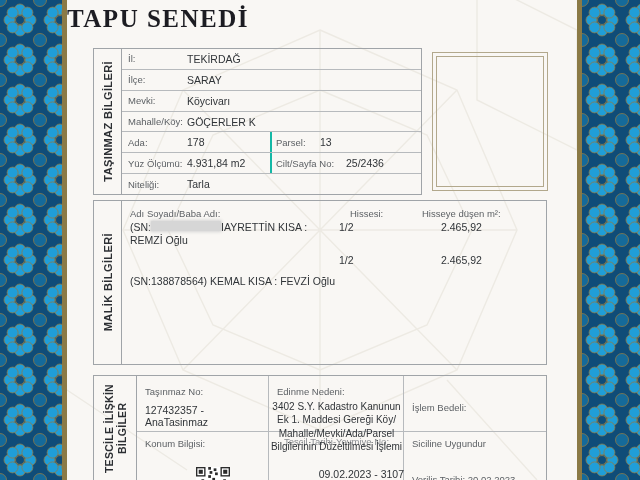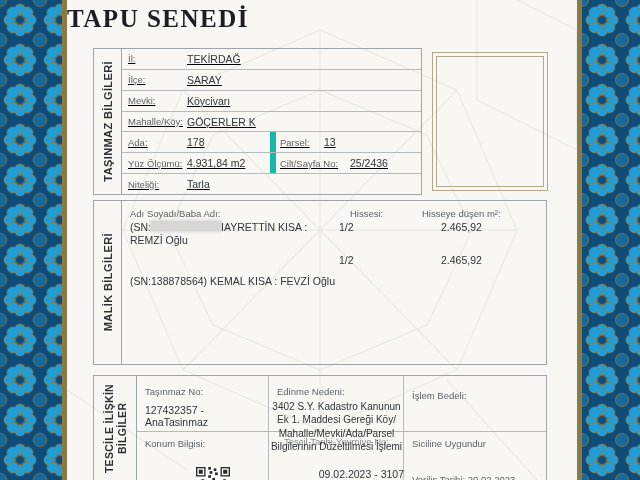--- a/index.html
+++ b/index.html
@@ -25,25 +25,25 @@
   .vcol{border-right:1px solid #a0a4a8;display:flex;align-items:center;justify-content:center;flex:none;}
   .vlabel{writing-mode:vertical-rl;transform:rotate(180deg);font-weight:bold;
     font-size:11px;letter-spacing:0.4px;color:#2c2f33;white-space:nowrap;}
   .lbl{color:#5d6165;font-size:9.5px;}
   .val{color:#303438;font-size:10.5px;}
 
   
   .sec1{left:93px;top:48px;width:327px;height:145px;}
   .sec1 .vcol{width:27px;}
   .t1{flex:1;display:flex;flex-direction:column;}
-  .t1 .row{flex:1;display:flex;align-items:flex-start;border-bottom:1px solid #b7babd;text-decoration:underline;}
+  .t1 .row{flex:1;display:flex;align-items:flex-start;border-bottom:1px solid #b7babd;}
   .t1 .row:last-child{border-bottom:none;}
   .cell{display:flex;align-items:center;height:100%;padding-left:6px;box-sizing:border-box;}
   .cell.c1{width:148px;flex:none;}
-  .cell.c2{flex:1;border-left:6px solid #14b8a6;padding-left:4px;}
+  .cell.c2{flex:1;border-left:2px solid #14b8a6;padding-left:4px;}
   .cell.full{flex:1;}
   .lbl.w59{width:59px;flex:none;}
   .lbl.w44{width:44px;flex:none;}
   .lbl.w70{width:70px;flex:none;}
 
   
   .photo{position:absolute;left:432px;top:52px;width:114px;height:137px;border:1px solid #b2a88c;}
   .photo .inner{position:absolute;left:3px;top:3px;right:3px;bottom:3px;border:1px solid #b2a88c;}
 
   
@@ -267,20 +267,20 @@
       </div>
 
       <div class="c cb">
         <span class="lbl p-abs" style="left:8px;top:10px;">Edinme Nedeni:</span>
         <div class="edinme-val">3402 S.Y. Kadastro Kanunun Ek 1. Maddesi Gereği Köy/ Mahalle/Mevki/Ada/Parsel Bilgilerinin Düzeltilmesi İşlemi</div>
         <span class="ghost-lbl">Tescil Tarihi-Yevmiye No:</span>
         <span class="val p-abs" style="left:0;top:92px;width:135px;text-align:right;">09.02.2023 - 3107</span>
       </div>
 
       <div class="c cc">
-        <span class="lbl p-abs" style="left:8px;top:14px;text-align:right;">İşlem Bedeli:</span>
+        <span class="lbl p-abs" style="left:8px;top:26px;text-align:right;">İşlem Bedeli:</span>
         <span class="lbl p-abs" style="left:8px;top:62px;">Siciline Uygundur</span>
         <span class="lbl p-abs" style="left:8px;top:98px;">Veriliş Tarihi: 20.02.2023</span>
       </div>
     </div>
   </div>
 
 </div>
 
 </body></html>

